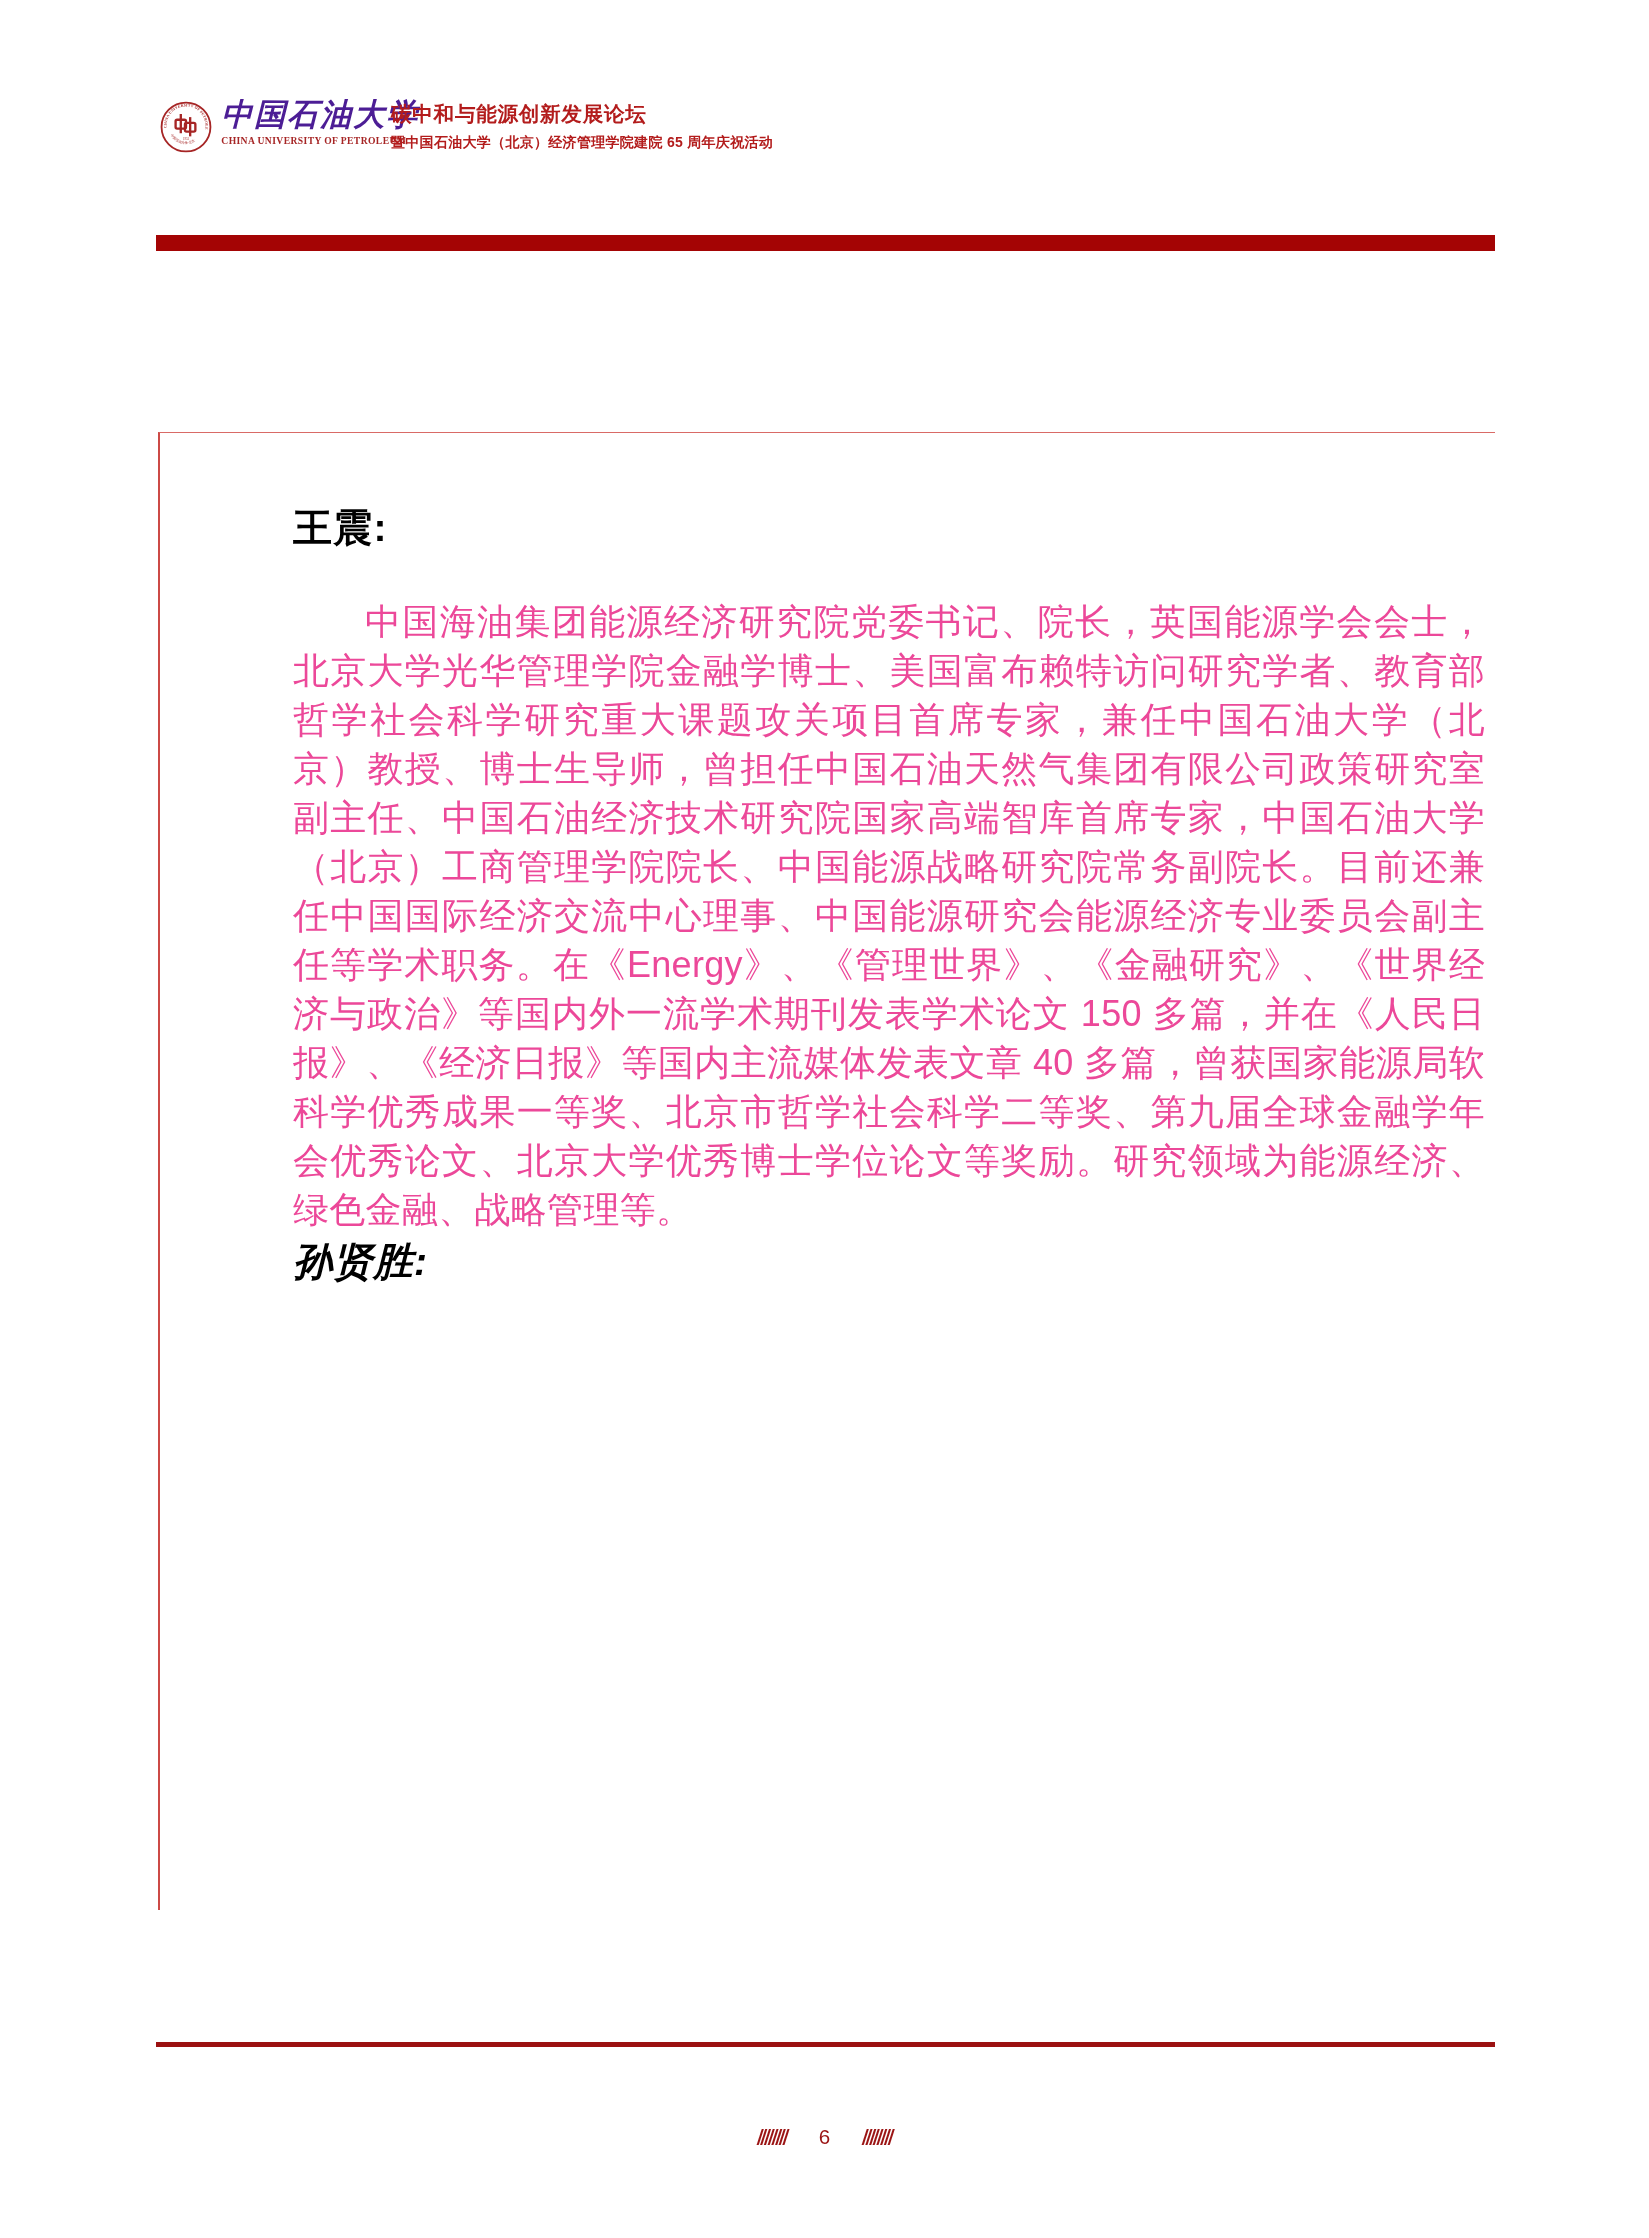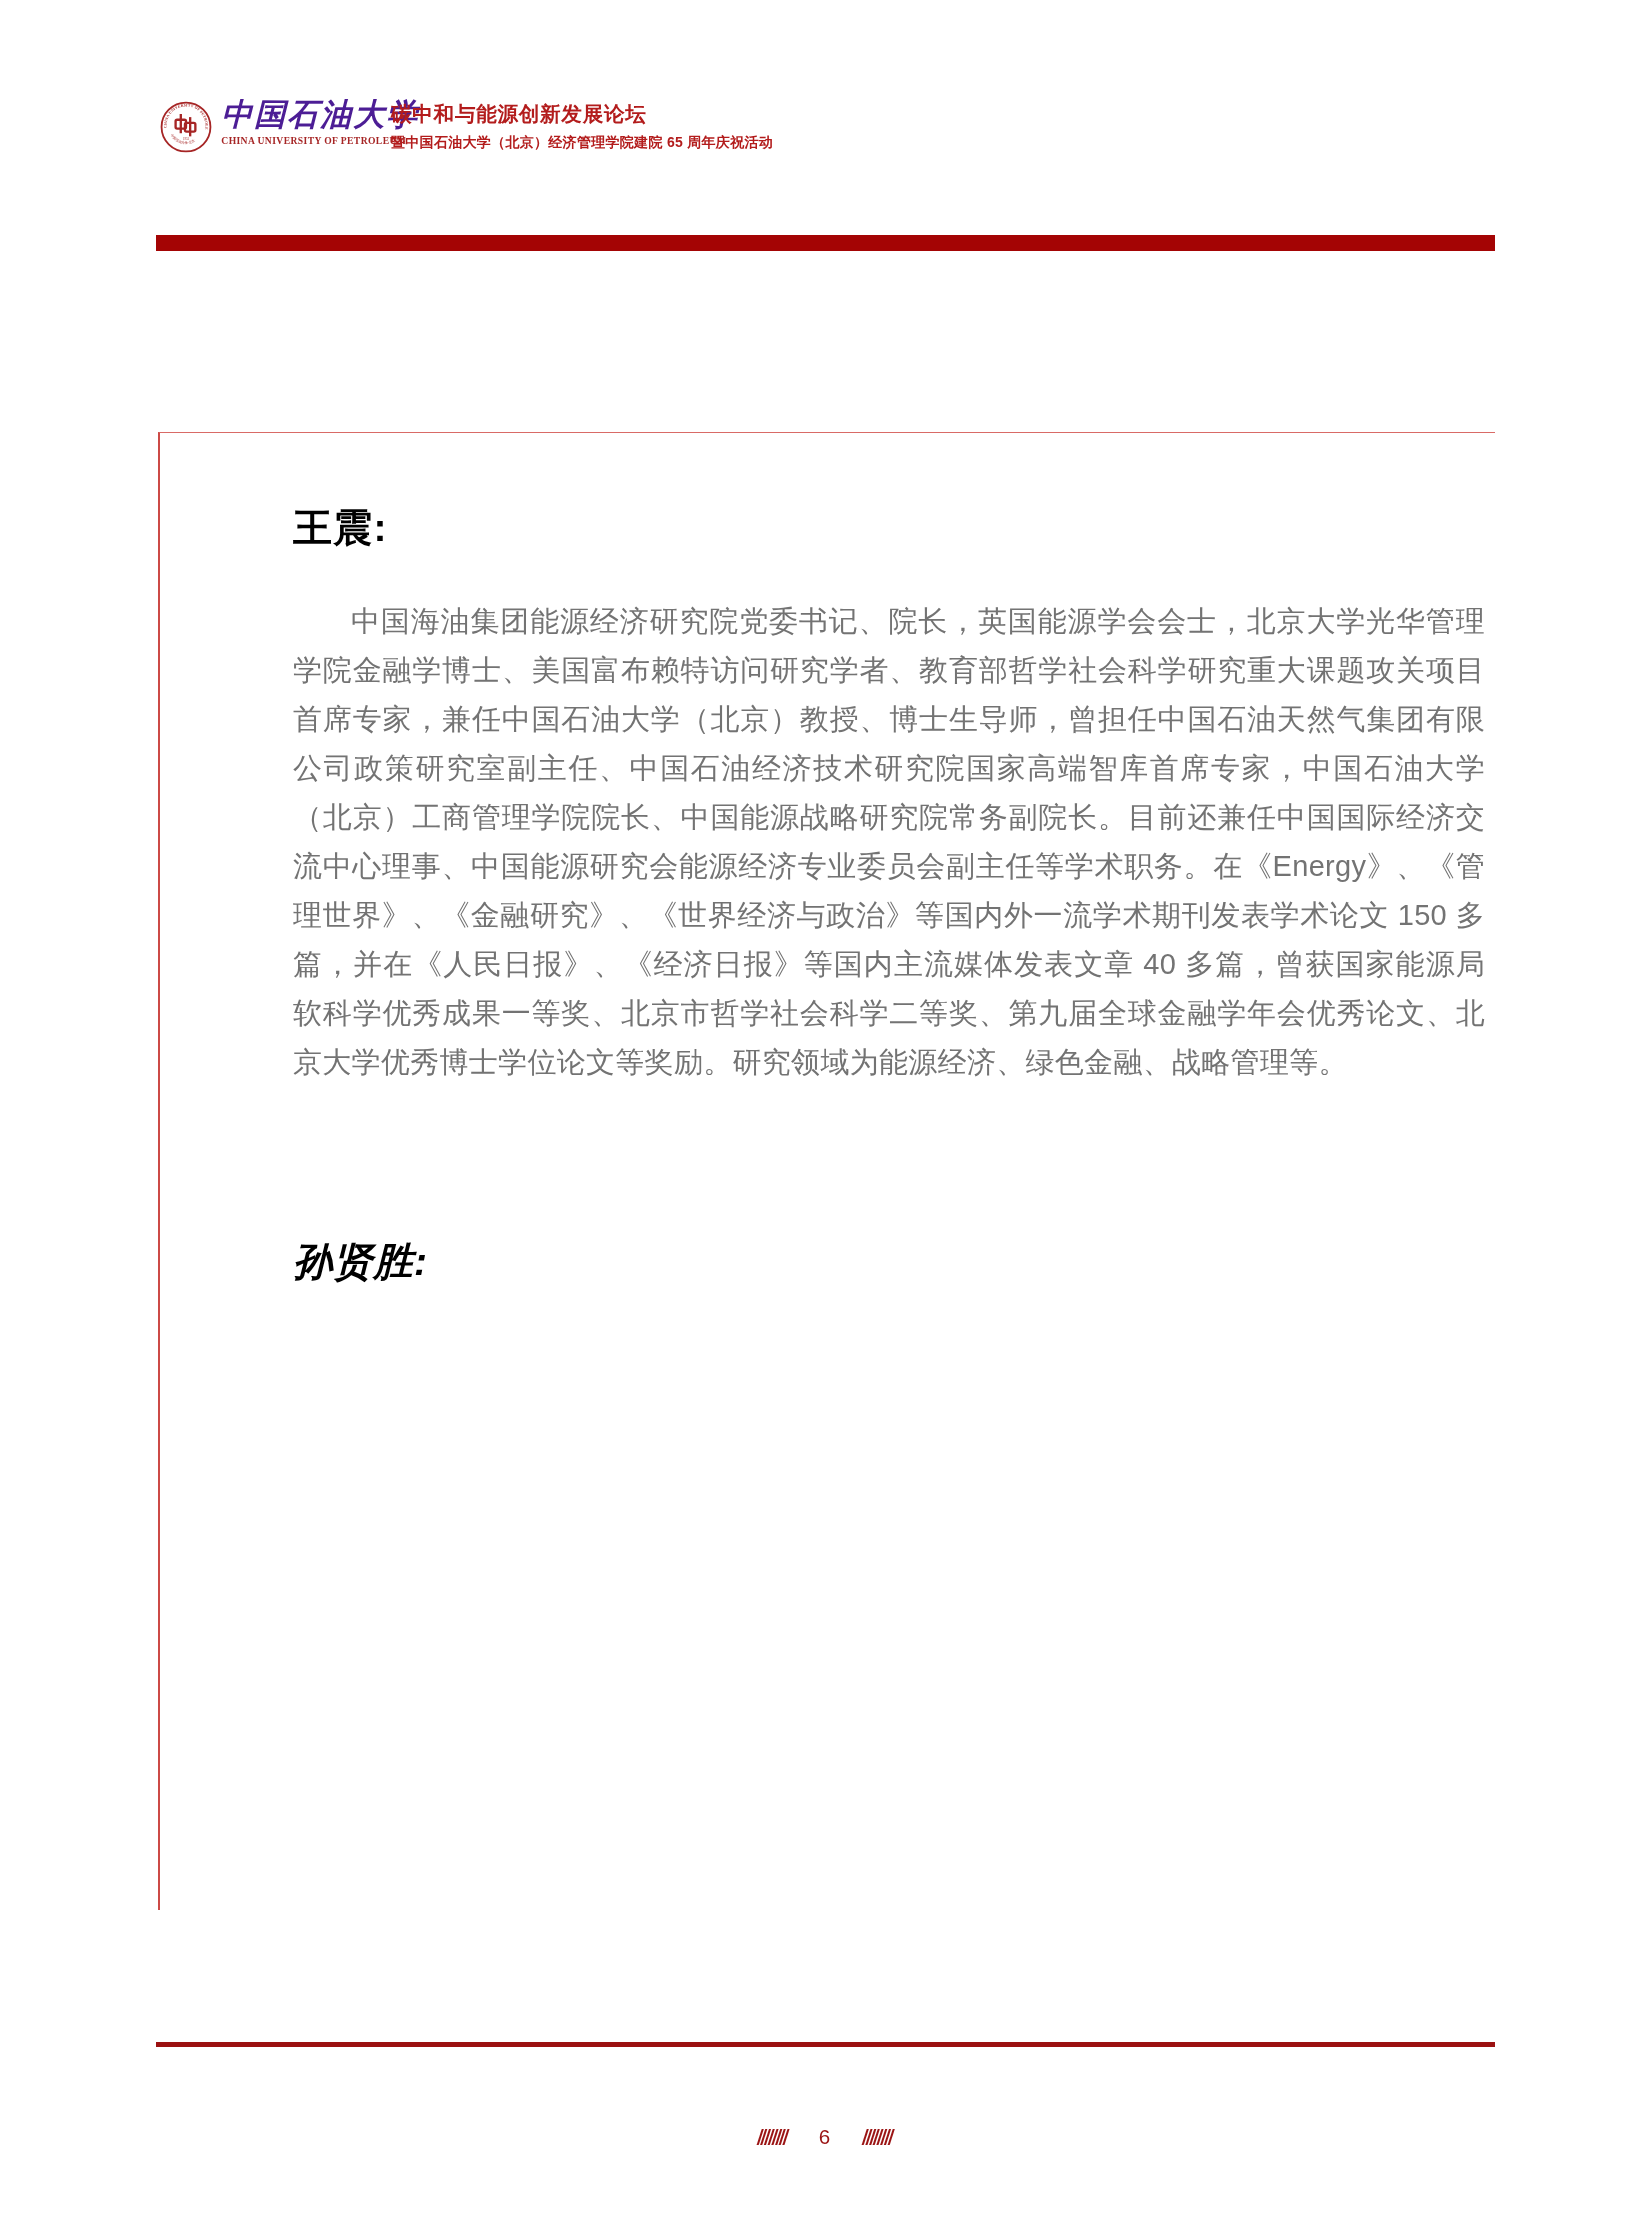--- a/index.html
+++ b/index.html
@@ -84,23 +84,23 @@
     line-height: 1;
     letter-spacing: 1.3px;
   }
   #heading-wang { top: 75px; }
   #heading-sun  { top: 809px; font-style: italic; }
 
   .bio-para {
     position: absolute;
     left: 133px;
     width: 1192px;
-    font-size: 29px;
+    font-size: 36px;
     line-height: 49px;
-    color: #737373;
+    color: #ec4899;
     text-align: justify;
     text-indent: 2em;
     letter-spacing: 0.3px;
   }
   #para-wang-1 { top: 164px; }
   #para-sun-1  { top: 895px; }
   #para-sun-2  { top: 1176px; }
 
   
   .footer-rule {

